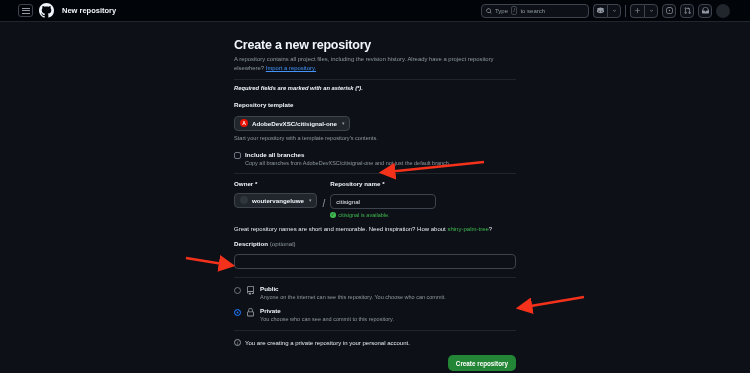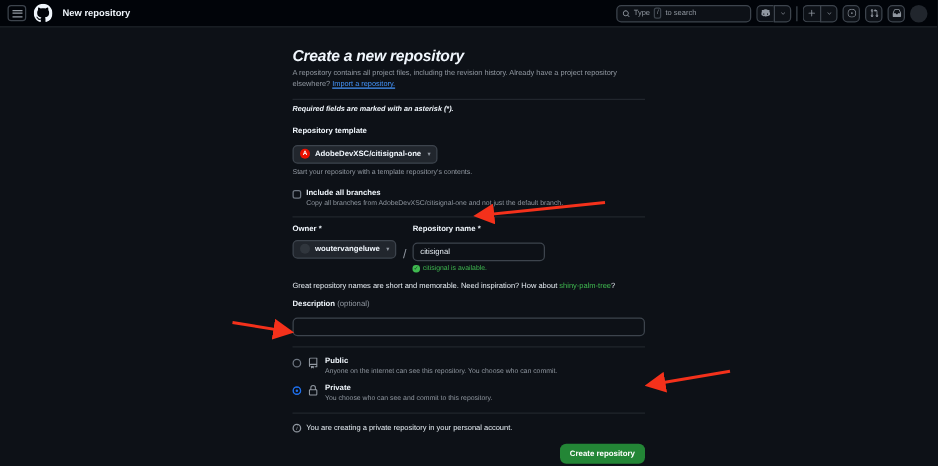--- a/index.html
+++ b/index.html
@@ -14,21 +14,21 @@
     position: relative;
   }
 
   
   .header {
     height: 22px;
     background: #010409;
     border-bottom: 1px solid #21262d;
     display: flex;
     align-items: center;
-    padding: 0 6px;
+    padding: 0 18px;
     gap: 6px;
   }
   .hamburger {
     width: 15px; height: 13px;
     border: 1px solid #3d444d;
     border-radius: 3px;
     display: flex; flex-direction: column;
     justify-content: center; align-items: center; gap: 1.5px;
     cursor: pointer;
   }
@@ -66,21 +66,21 @@
   .avatar-btn {
     width: 14px; height: 14px; border-radius: 50%;
     background: #21262d; cursor: pointer;
   }
   .header-right { display: flex; align-items: center; gap: 4px; padding-right: 2px; }
 
   
   .page { padding-top: 16px; }
   .form-wrap { width: 282px; margin: 0 auto; }
 
-  .page-title { font-size: 12.5px; font-weight: bold; color: #f0f6fc; letter-spacing: -0.2px; font-style: italic; }
+  .page-title { font-size: 12.5px; font-weight: bold; color: #f0f6fc; letter-spacing: -0.2px; }
   .page-sub { font-size: 5.9px; color: #9198a1; line-height: 1.55; margin-top: 3px; }
   .page-sub a { color: #4493f8; text-decoration: underline; }
 
   .rule { height: 1px; background: #21262d; margin: 6px 0 5px; }
 
   .required-note { font-size: 5.8px; font-style: italic; font-weight: bold; color: #f0f6fc; }
 
   .field-label { font-size: 6.2px; font-weight: bold; color: #f0f6fc; margin-bottom: 3px; }
   .field-label .opt { font-weight: normal; color: #9198a1; }
   .field-hint { font-size: 5.6px; color: #9198a1; margin-top: 3px; line-height: 1.5; }

